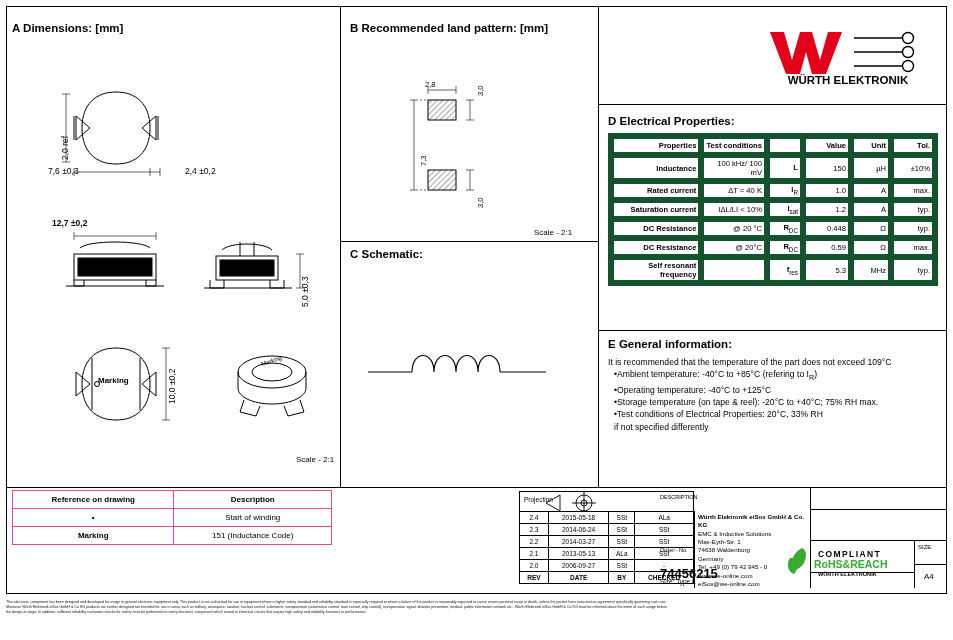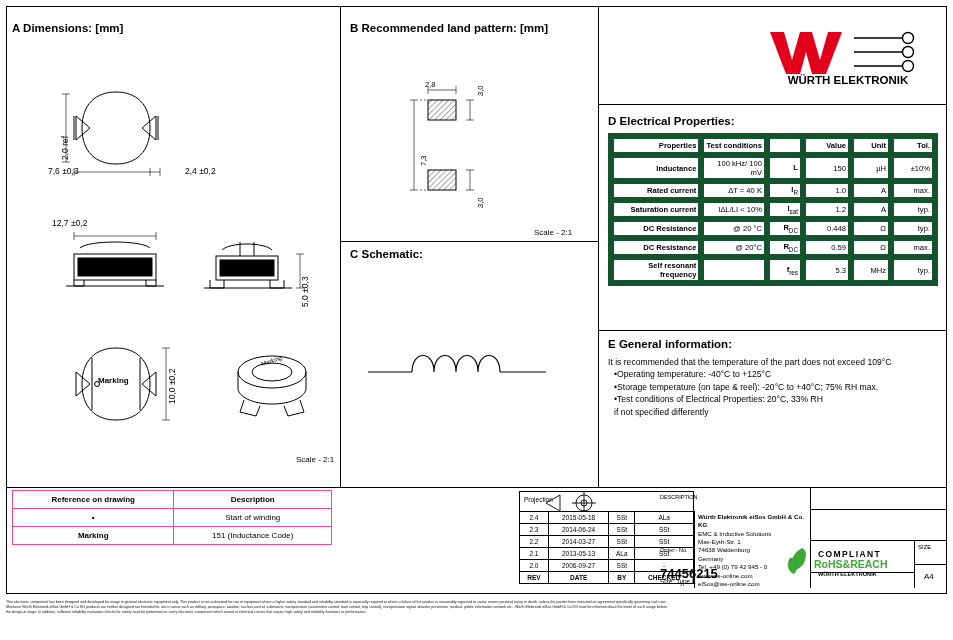--- a/index.html
+++ b/index.html
@@ -150,21 +150,21 @@
       <ellipse cx="268" cy="336" rx="20" ry="9"></ellipse>
       <path d="M240,364 L236,376 L252,380 L256,370"></path>
       <path d="M296,364 L300,376 L284,380 L280,370"></path>
     </g>
     <text x="258" y="330" font-size="6" transform="rotate(-18 258 330)" font-family="Liberation Sans">Marking</text>
   </svg>
 
   <div class="dim rot90" style="left:60px;top:160px;"><span>2,0 ref</span></div>
   <div class="dim" style="left:48px;top:166px;"><span>7,6 ±0,3</span></div>
   <div class="dim" style="left:152px;top:166px;padding-left:33px;"><span>2,4 ±0,2</span></div>
-  <div class="dim" style="left:52px;top:218px;"><span>12,7 ±0,2</span></div>
+  <div class="dim" style="left:52px;top:218px;font-weight:bold;"><span>12,7 ±0,2</span></div>
   <div class="dim rot90" style="left:300px;top:307px;"><span>5,0 ±0,3</span></div>
   <div class="dim rot90" style="left:167px;top:404px;"><span>10,0 ±0,2</span></div>
   <div class="dim" style="left:98px;top:376px;font-weight:bold;font-size:8px;"><span>Marking</span></div>
   <div class="scale-lbl" style="left:296px;top:455px;"><span>Scale - 2:1</span></div>
 
   <svg width="250" height="170" style="position:absolute;left:350px;top:68px;">
     <defs>
       <pattern id="hatch" width="4" height="4" patternTransform="rotate(45)" patternUnits="userSpaceOnUse">
         <line x1="0" y1="0" x2="0" y2="4" stroke="#000" stroke-width="0.7"></line>
       </pattern>
@@ -262,20 +262,21 @@
         <td><span class="b">f</span><sub>res</sub></td>
         <td>5.3</td>
         <td>MHz</td>
         <td>typ.</td>
       </tr>
     </tbody>
   </table>
 
   <div id="secE-body">
     <div>It is recommended that the temperature of the part does not exceed 109°C</div>
+    <div class="bullet"><span>•Ambient temperature: -40°C to +85°C (refering to I</span><sub>R</sub><span>)</span></div>
     <div class="bullet">•Operating temperature:  -40°C to +125°C</div>
     <div class="bullet">•Storage temperature (on tape &amp; reel): -20°C to +40°C; 75% RH max.</div>
     <div class="bullet">•Test conditions of Electrical Properties: 20°C, 33% RH</div>
     <div class="bullet">  if not specified differently</div>
   </div>
 
   <svg id="logo" viewBox="0 0 172 60">
     <g>
       <path d="M8,6 L22,6 L30,34 L38,6 L50,6 L58,34 L66,6 L80,6 L64,48 L50,48 L44,26 L38,48 L24,48 Z" fill="#e2001a"></path>
       <g stroke="#000" stroke-width="1.4" fill="none">

